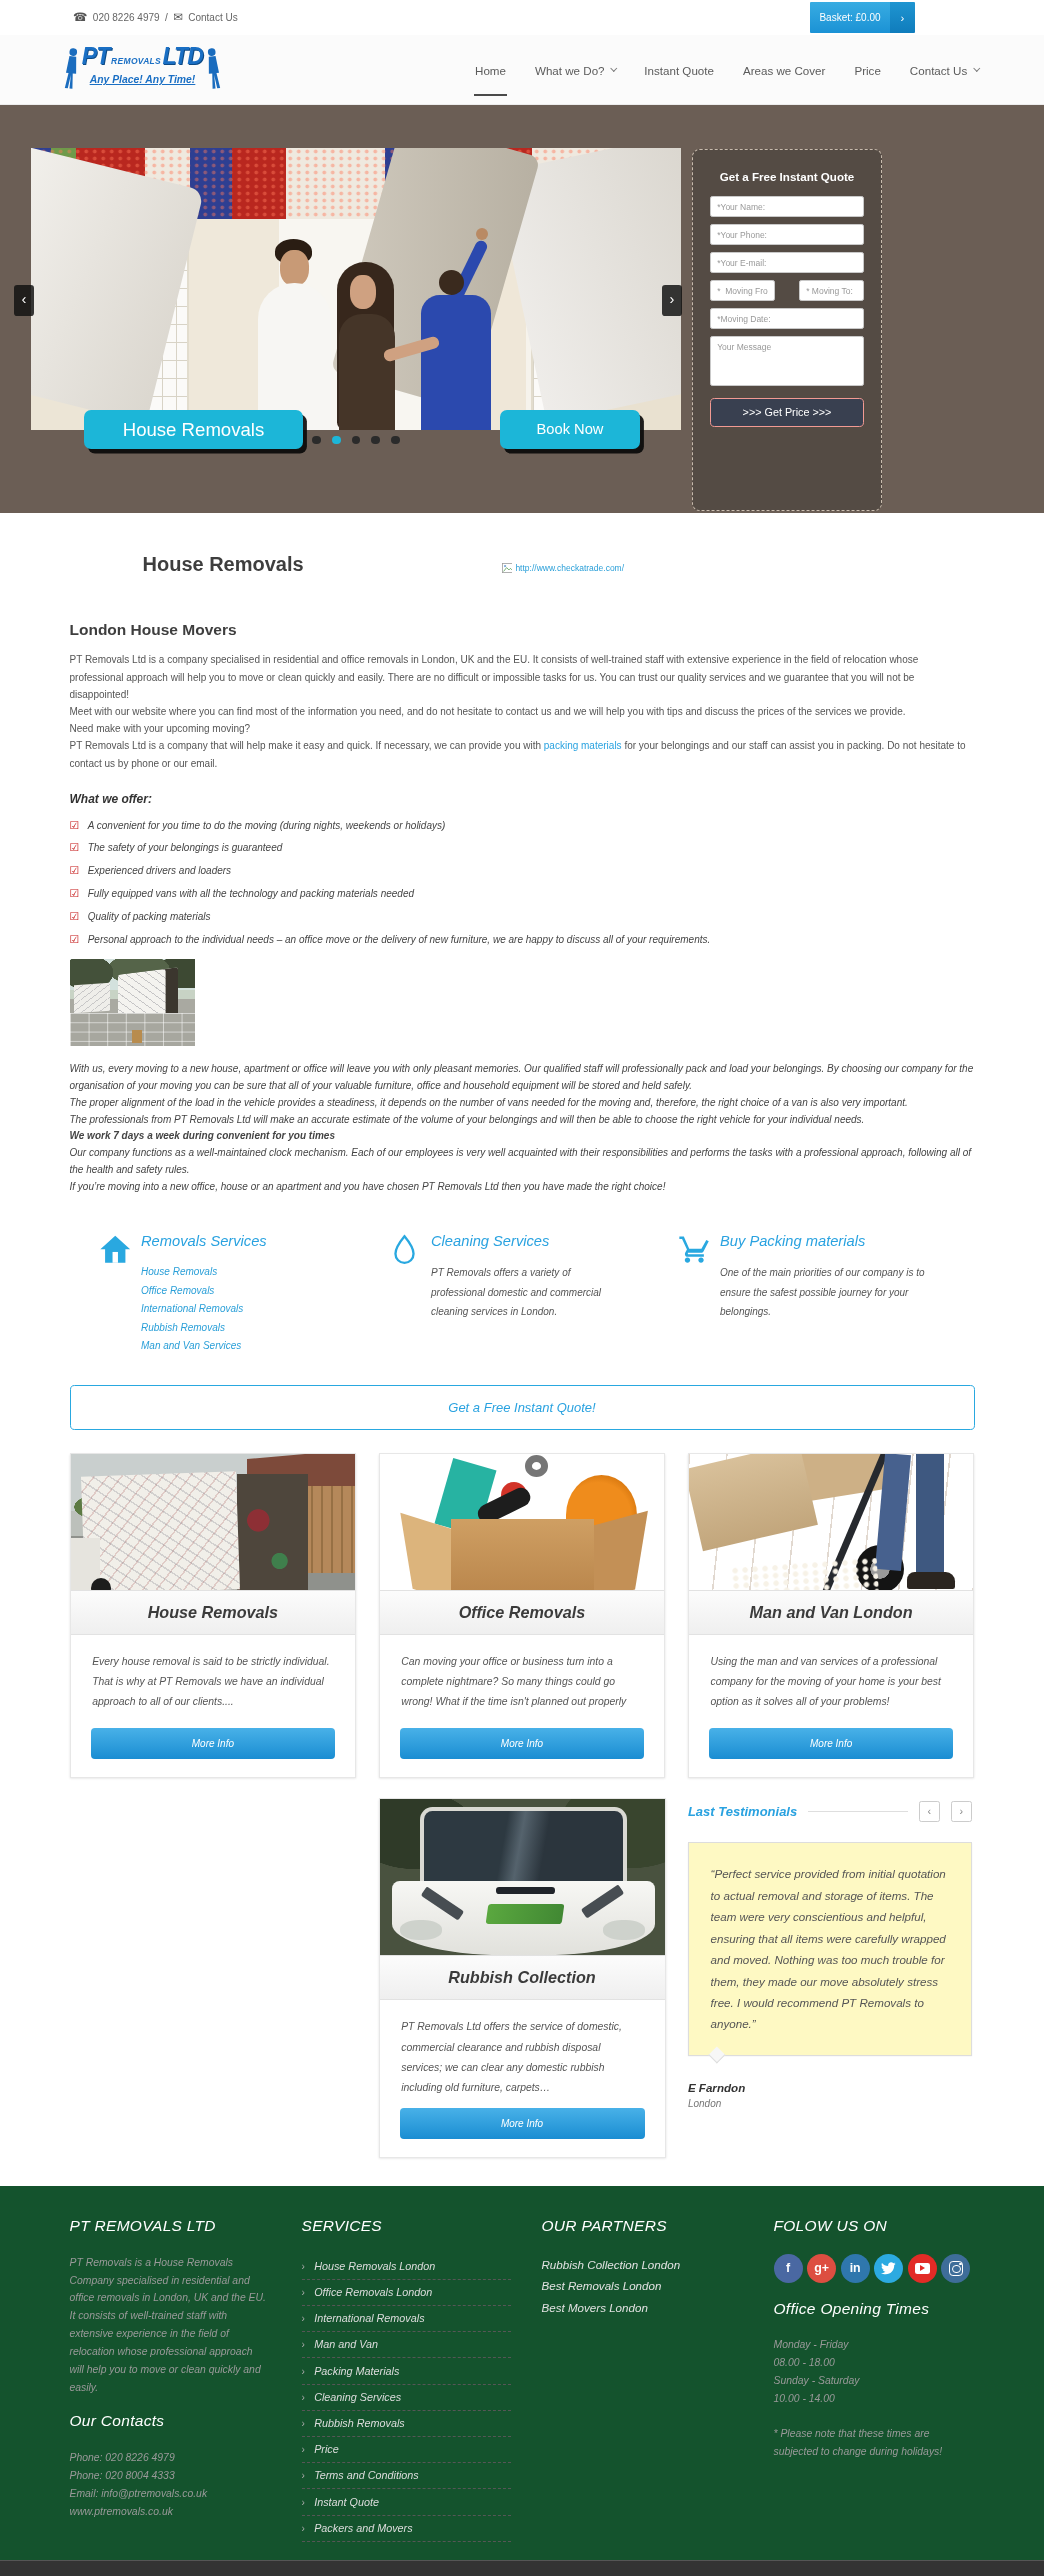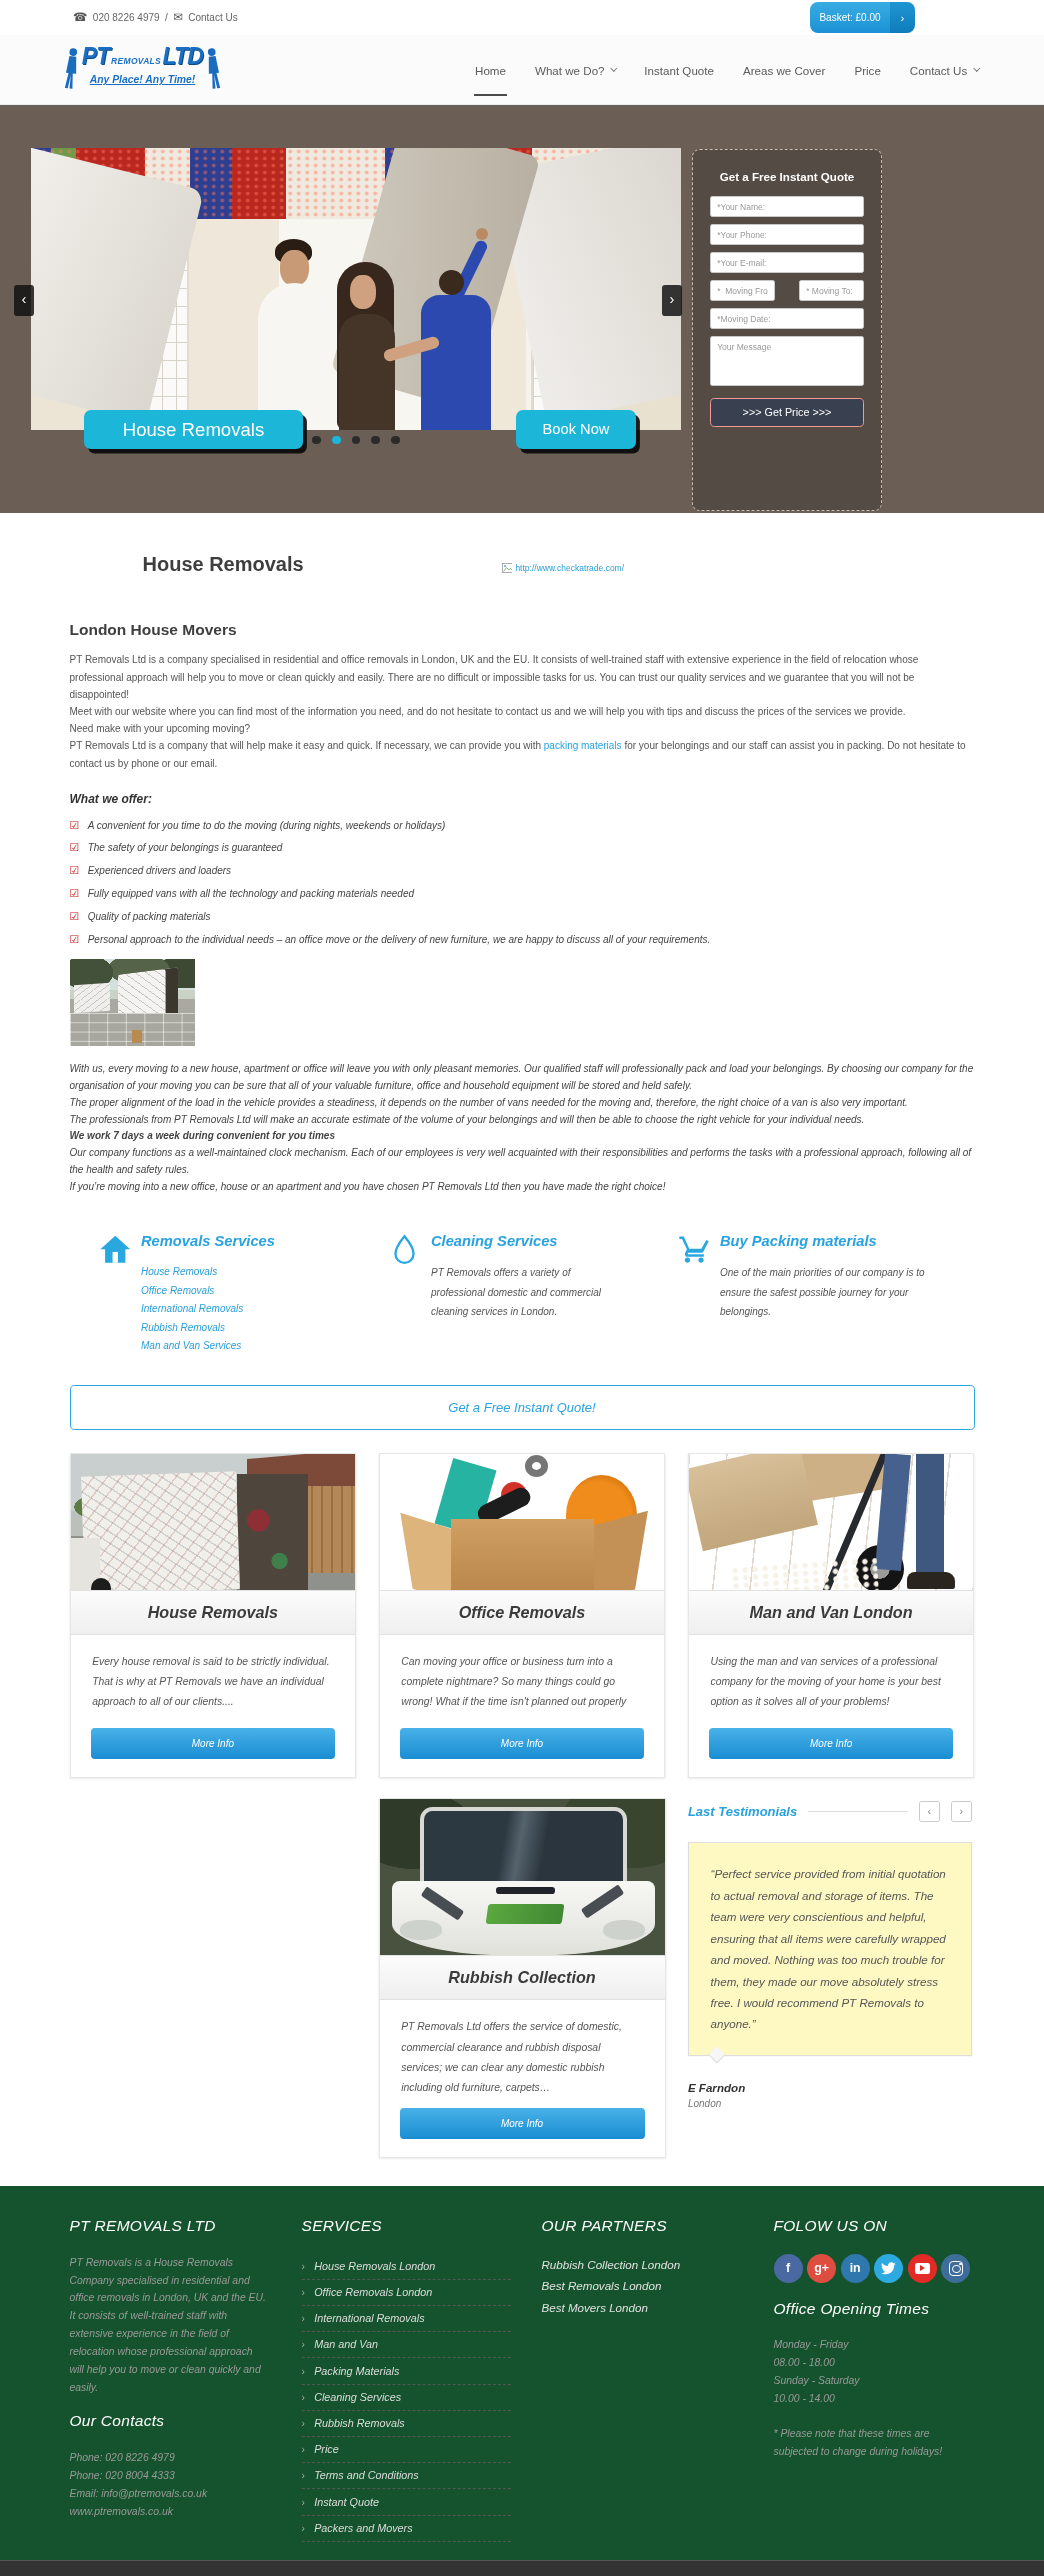--- a/index.html
+++ b/index.html
@@ -9,21 +9,21 @@
     font-family:"Liberation Sans", sans-serif;
     -webkit-font-smoothing:antialiased;
   }
   a { text-decoration:none; }
 
   
   .topbar { height:35px; background:#fff; position:relative; }
   .topbar-left { position:absolute; left:73px; top:10px; font-size:10px; color:#666; display:flex; align-items:center; gap:5.4px; }
   .tb-icon { color:#555; font-size:11.6px; }
   .basket { position:absolute; right:129px; top:1.5px; width:105px; height:31px; display:flex; cursor:pointer;
-            border-radius:8px; overflow:hidden; font-size:10px; color:#fff; }
+            border-radius:1px; overflow:hidden; font-size:10px; color:#fff; }
   .basket-label { flex:1; background:linear-gradient(#38ace2,#1b92d5); line-height:31px; text-align:center; }
   .basket-chev { width:25px; background:linear-gradient(#1f95d1,#0f7cbc); line-height:31px; text-align:center; font-size:11.6px; }
 
   
   .header { height:70px; background:#fbfbfb; position:relative; border-bottom:0.8px solid #ececec; }
   .logo { position:absolute; left:66px; top:5.4px; width:151px; height:59px; cursor:pointer; }
   .logo-figure { position:absolute; top:4.6px; width:17px; height:48px; fill:#1a6cbe; }
   .logo-figure.l { left:-3.1px; transform:rotate(6deg); }
   .logo-figure.r { right:-4.6px; transform:rotate(-6deg) scaleX(-1); }
   .logo-text { position:absolute; left:15.5px; top:3.1px; width:122px; text-align:center; color:#1a6fc4; font-style:italic; }
@@ -62,21 +62,21 @@
   .mover-arm { left:432px; top:90px; width:12.4px; height:67px; background:#2b49ae; transform:rotate(26deg); border-radius:6.2px; }
   .mover-hand { left:445px; top:80px; width:12.4px; height:12.4px; background:#b98a64; border-radius:50%; }
   .mover-head { left:408px; top:122px; width:25px; height:25px; background:#3a2a1e; border-radius:50%; }
   .mover-body { left:390px; top:147px; width:70px; height:135px; background:#2b49ae; border-radius:18.6px 18.6px 0 0; }
   .car-arrow { position:absolute; top:180px; width:20px; height:31px; background:rgba(18,18,18,.84); border-radius:3.1px;
     color:#fff; font-size:14.7px; line-height:29px; text-align:center; cursor:pointer; z-index:5; }
   .car-prev { left:14px; } .car-next { left:662px; }
   .slide-btn { position:absolute; top:305px; height:39px; background:#1cb6d8; border-radius:7px; color:#fff;
     text-align:center; line-height:39px; cursor:pointer; box-shadow:3.9px 4.6px 0 rgba(8,8,8,.9); }
   .btn-house { left:84px; width:219px; font-size:18.6px; }
-  .btn-book { left:516px; width:120px; font-size:14.7px;text-align:center; }
+  .btn-book { left:500px; width:140px; font-size:14.7px;text-align:center; }
   .dots { position:absolute; left:31px; top:328px; width:650px; text-align:center; }
   .dot { display:inline-block; width:8.5px; height:8.5px; border-radius:50%; background:#2b2b2b; margin:0 3.9px; cursor:pointer; }
   .dot.active { background:#1cb6d8; }
   .quote-panel { position:absolute; left:692px; top:44px; width:190px; height:362px; background:#544b44;
     border:0.8px dashed #c9bcae; border-radius:7.7px; padding:15.5px 17px; }
   .quote-title { color:#fff; font-size:11.6px; font-weight:bold; text-align:center; margin:4.6px 0 13px; }
   .q-input { display:block; width:100%; height:21px; margin-bottom:7px; border:0.8px solid #c9c9c9; border-radius:2.3px;
     font-size:8.5px; color:#777; padding:0 6.2px; background:#fff; font-family:inherit; }
   .q-input::placeholder { color:#999; }
   .q-row { display:flex; gap:24px; } .q-row .q-input { width:50%; }
@@ -113,21 +113,21 @@
   .vp-box { position:absolute; left:62px; bottom:3.1px; width:10.8px; height:13px; background:#b88c4e; }
   .body-italic p { font-style:italic; font-size:10px; color:#444; line-height:1.68; margin:0; }
   .bold-line { font-weight:bold; }
 
   .services { display:flex; margin-top:36px; }
   .service { display:flex; gap:10px; }
   .service.s1 { flex:0 0 290px; padding-left:29px; }
   .service.s2 { flex:0 0 289px; padding-left:29px; }
   .service.s3 { flex:1; padding-left:29px; }
   .service-icon { flex:0 0 32.5px; padding-top:1.5px; }
-  .service h3 { font-size:14.7px; font-style:italic; font-weight:bold; color:#29a2e0; margin:1.5px 0 14px; cursor:pointer; }
+  .service h3 { font-size:14.7px; font-style:italic; font-weight:normal; color:#29a2e0; margin:1.5px 0 14px; cursor:pointer; }
   .service-links a { display:block; font-size:10px; font-style:italic; color:#2a9fd8; line-height:1.85; }
   .service p { font-size:10px; font-style:italic; color:#555; line-height:1.95; margin:0; padding-right:23px; }
 
   .quote-banner { margin-top:29px; height:45px; border:0.8px solid #29a8e0; border-radius:4.6px; background:#fff;
     display:flex; align-items:center; justify-content:center; font-size:13px; font-style:italic; color:#29a2e0; cursor:pointer; }
 
   .cards { display:flex; gap:22.4px; margin-top:23px; }
   .card { width:287px; background:#fff; border:0.8px solid #e7e7e7; box-shadow:0 0.8px 2.3px rgba(0,0,0,.12); }
   .card-img { height:136px; position:relative; overflow:hidden; }
   .card-img.tall { height:156px; }

